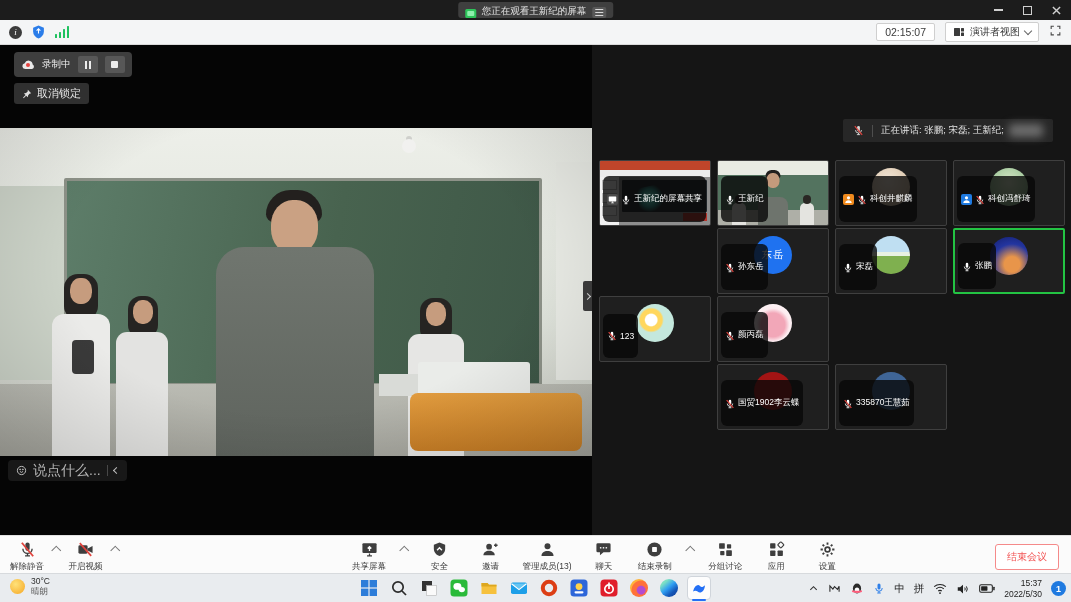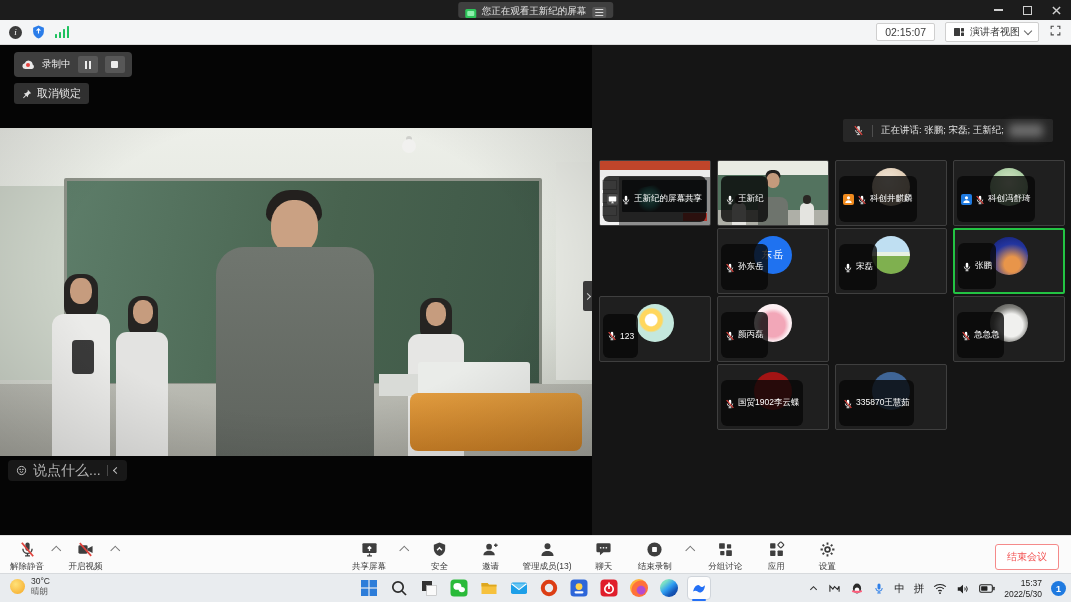--- a/index.html
+++ b/index.html
@@ -481,34 +481,20 @@
           <svg viewBox="0 0 24 24" fill="currentColor">
             <rect x="9" y="2" width="6" height="12" rx="3"></rect>
             <path d="M5.5 11a6.5 6.5 0 0 0 13 0" fill="none" stroke="currentColor" stroke-width="2"></path>
             <path d="M12 17.5V21M8.5 21h7" stroke="currentColor" stroke-width="2" fill="none"></path>
             <path d="M4 2.5L20 21.5" stroke="#e0433d" stroke-width="2.6"></path>
           </svg>
         </span>
       <span class="nm">颜丙磊</span>
       </div>
   </div>
-  <div class="tile" style="left:953px;top:296px">
-    <div class="av av-ji"></div>
-    <div class="nametag">
-        <span class="mic" data-icon="micmuted">
-          <svg viewBox="0 0 24 24" fill="currentColor">
-            <rect x="9" y="2" width="6" height="12" rx="3"></rect>
-            <path d="M5.5 11a6.5 6.5 0 0 0 13 0" fill="none" stroke="currentColor" stroke-width="2"></path>
-            <path d="M12 17.5V21M8.5 21h7" stroke="currentColor" stroke-width="2" fill="none"></path>
-            <path d="M4 2.5L20 21.5" stroke="#e0433d" stroke-width="2.6"></path>
-          </svg>
-        </span>
-      <span class="nm">急急急</span>
-      </div>
-  </div>
 
   <div class="tile" style="left:717px;top:364px">
     <div class="av av-guo"></div>
     <div class="nametag">
         <span class="mic" data-icon="micmuted">
           <svg viewBox="0 0 24 24" fill="currentColor">
             <rect x="9" y="2" width="6" height="12" rx="3"></rect>
             <path d="M5.5 11a6.5 6.5 0 0 0 13 0" fill="none" stroke="currentColor" stroke-width="2"></path>
             <path d="M12 17.5V21M8.5 21h7" stroke="currentColor" stroke-width="2" fill="none"></path>
             <path d="M4 2.5L20 21.5" stroke="#e0433d" stroke-width="2.6"></path>

